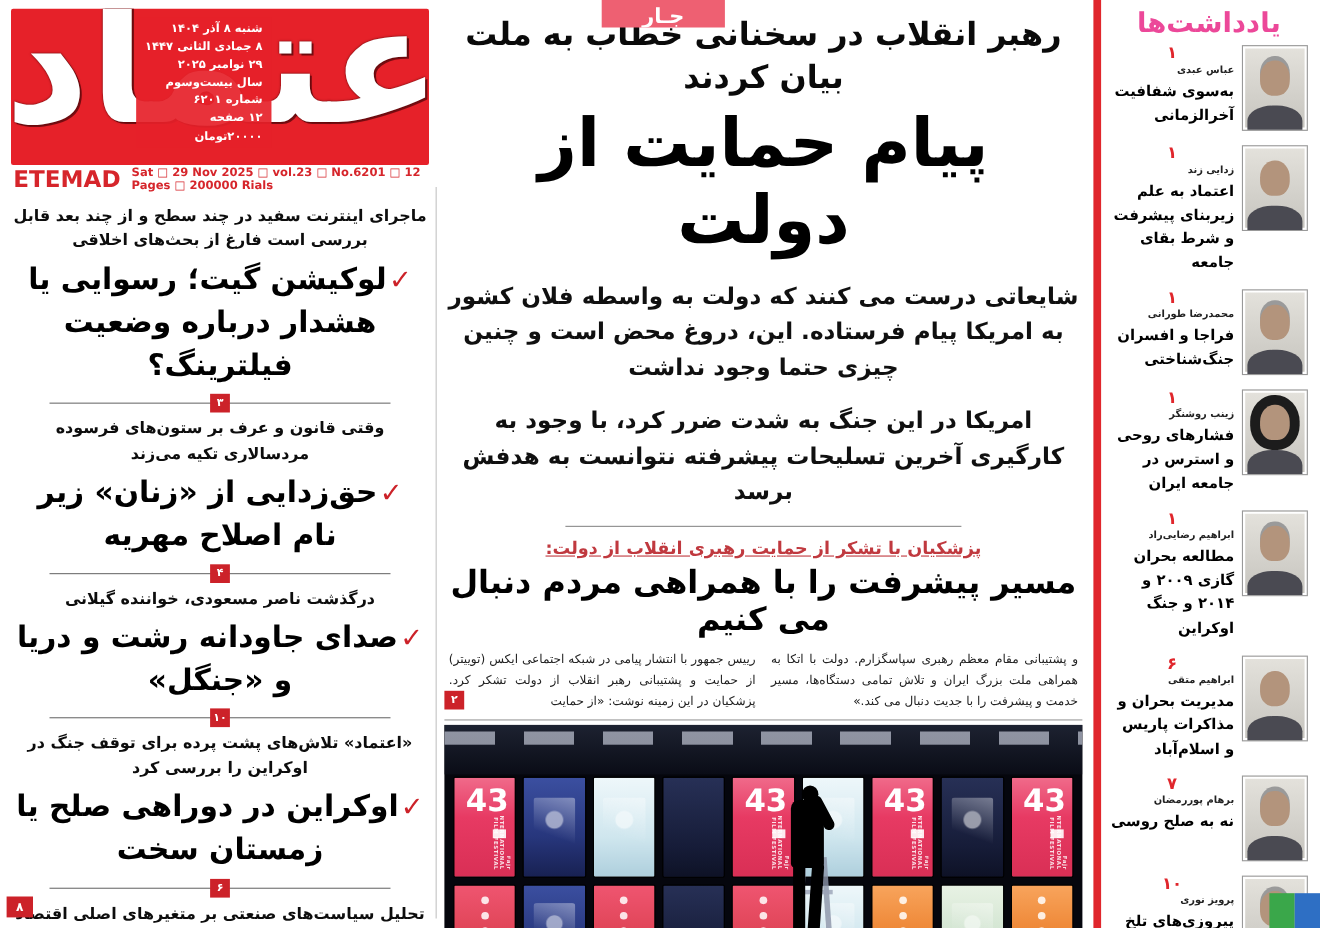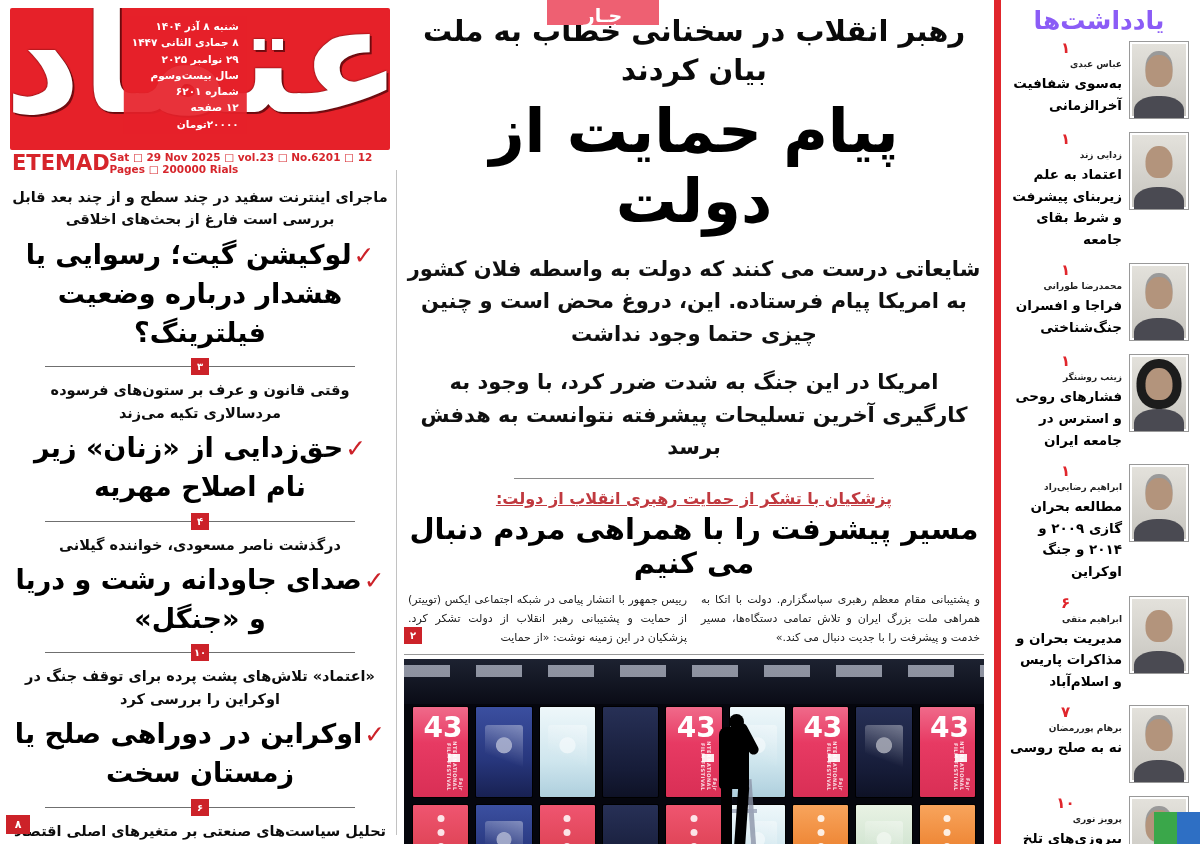--- a/index.html
+++ b/index.html
@@ -22,21 +22,21 @@
     text-shadow:0 0 2px #400, 2px 2px 0 #7a0d12; letter-spacing:-8px;
     line-height:1.2; white-space:nowrap;
   }
   .logo-dates {
     position:absolute; left:50%; top:8px; transform:translateX(-62%);
     background:rgba(230,33,41,0.92); padding:2px 8px;
     color:#fff; font-size:10.5px; font-weight:bold; line-height:1.55;
     text-align:right; white-space:pre-line; direction:rtl;
   }
   .etemad-strip {
-    display:flex; align-items:center; gap:0; height:24px; padding:2px 2px 0 2px;
+    display:flex; align-items:center; gap:10px; height:24px; padding:2px 2px 0 2px;
     color:#d6252b;
   }
   .etemad-en { font-size:21px; font-weight:bold; letter-spacing:0; }
   .etemad-info { flex:1; text-align:left; font-size:10.5px; font-weight:bold; }
 
   .article { direction:rtl; text-align:center; margin-top:12px; }
   .article .kicker { font-size:14.5px; font-weight:bold; line-height:1.55; color:#0d0d0d; }
   .article .headline {
     margin-top:4px; font-size:27px; font-weight:bold; line-height:1.45; color:#000;
   }
@@ -131,21 +131,21 @@
   .fig1 { position:absolute; left:51.5%; top:55px; width:64px; height:190px; }
   .fig1 .head { position:absolute; top:0; left:26px; width:15px; height:16px; background:#000; border-radius:50%; }
   .fig1 .body { position:absolute; top:13px; left:16px; width:30px; height:62px; background:#000; border-radius:8px 10px 4px 4px; }
   .fig1 .arm  { position:absolute; top:8px; left:40px; width:10px; height:34px; background:#000; border-radius:5px; transform:rotate(-28deg); }
   .fig1 .leg1 { position:absolute; top:70px; left:18px; width:11px; height:66px; background:#000; border-radius:4px; }
   .fig1 .leg2 { position:absolute; top:70px; left:33px; width:11px; height:70px; background:#000; border-radius:4px; transform:rotate(4deg); }
 
   
   .redbar { position:absolute; left:994px; top:0; width:7px; height:844px; background:#e0262c; }
   .sidebar { position:absolute; left:1009px; top:6px; width:180px; direction:rtl; }
-  .sb-title { text-align:center; color:#8b5cf6; font-size:25px; font-weight:bold; margin-bottom:6px; }
+  .sb-title { text-align:center; color:#ec4899; font-size:25px; font-weight:bold; margin-bottom:6px; }
   .note { display:flex; gap:7px; margin-bottom:13px; align-items:flex-start; }
   .avatar {
     flex:none; width:60px; height:78px; border:1px solid #999; background:linear-gradient(#e4e2dc,#c6c4be);
     position:relative; overflow:hidden; box-shadow:inset 0 0 0 2px #fff;
   }
   .avatar::before {
     content:""; position:absolute; top:13px; left:50%; transform:translateX(-50%);
     width:27px; height:32px; border-radius:48% 48% 42% 42%; background:#b3947c;
   }
   .avatar::after {

